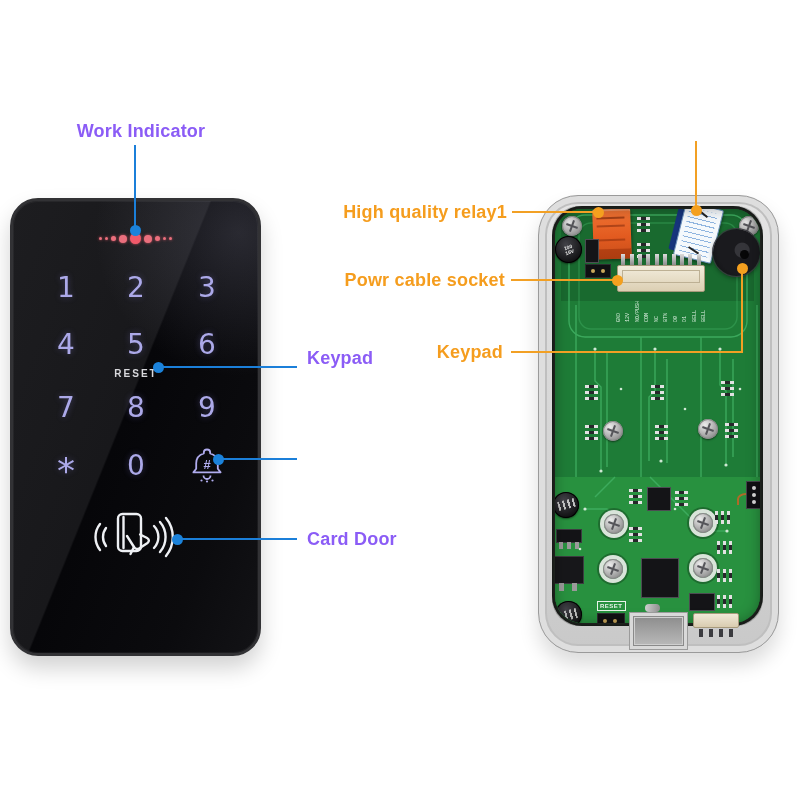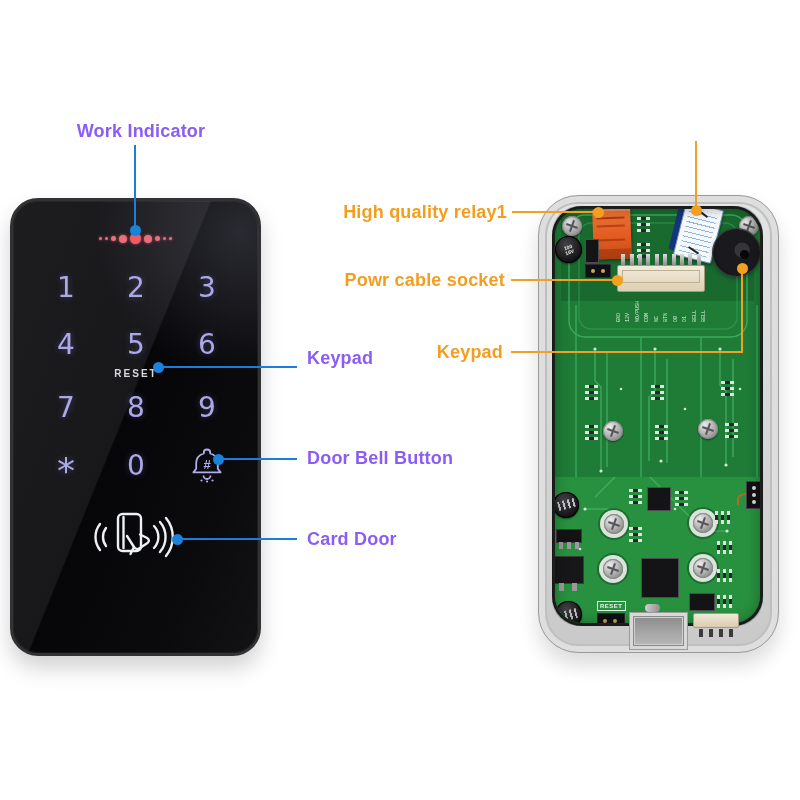--- a/index.html
+++ b/index.html
@@ -340,21 +340,20 @@
   </div>
 
   <div class="callout blue" style="left:69px;top:121px;width:144px;text-align:center">Work Indicator</div>
   <div class="vline blue-ln" style="left:134px;top:145px;height:83px"></div>
   <div class="dot blue" style="left:130px;top:225px"></div>
 
   <div class="callout blue" style="left:307px;top:348px">Keypad</div>
   <div class="hline blue-ln" style="left:159px;top:366px;width:138px"></div>
   <div class="dot blue" style="left:153px;top:362px"></div>
 
-  <div class="callout blue" style="left:307px;top:448px">Door Bell Button</div>
   <div class="hline blue-ln" style="left:220px;top:458px;width:77px"></div>
   <div class="dot blue" style="left:213px;top:454px"></div>
 
   <div class="callout blue" style="left:307px;top:529px">Card Door</div>
   <div class="hline blue-ln" style="left:180px;top:538px;width:117px"></div>
   <div class="dot blue" style="left:172px;top:534px"></div>
 
   <div class="vline orange-ln" style="left:695px;top:141px;height:66px"></div>
   <div class="dot orange" style="left:691px;top:205px"></div>
 

